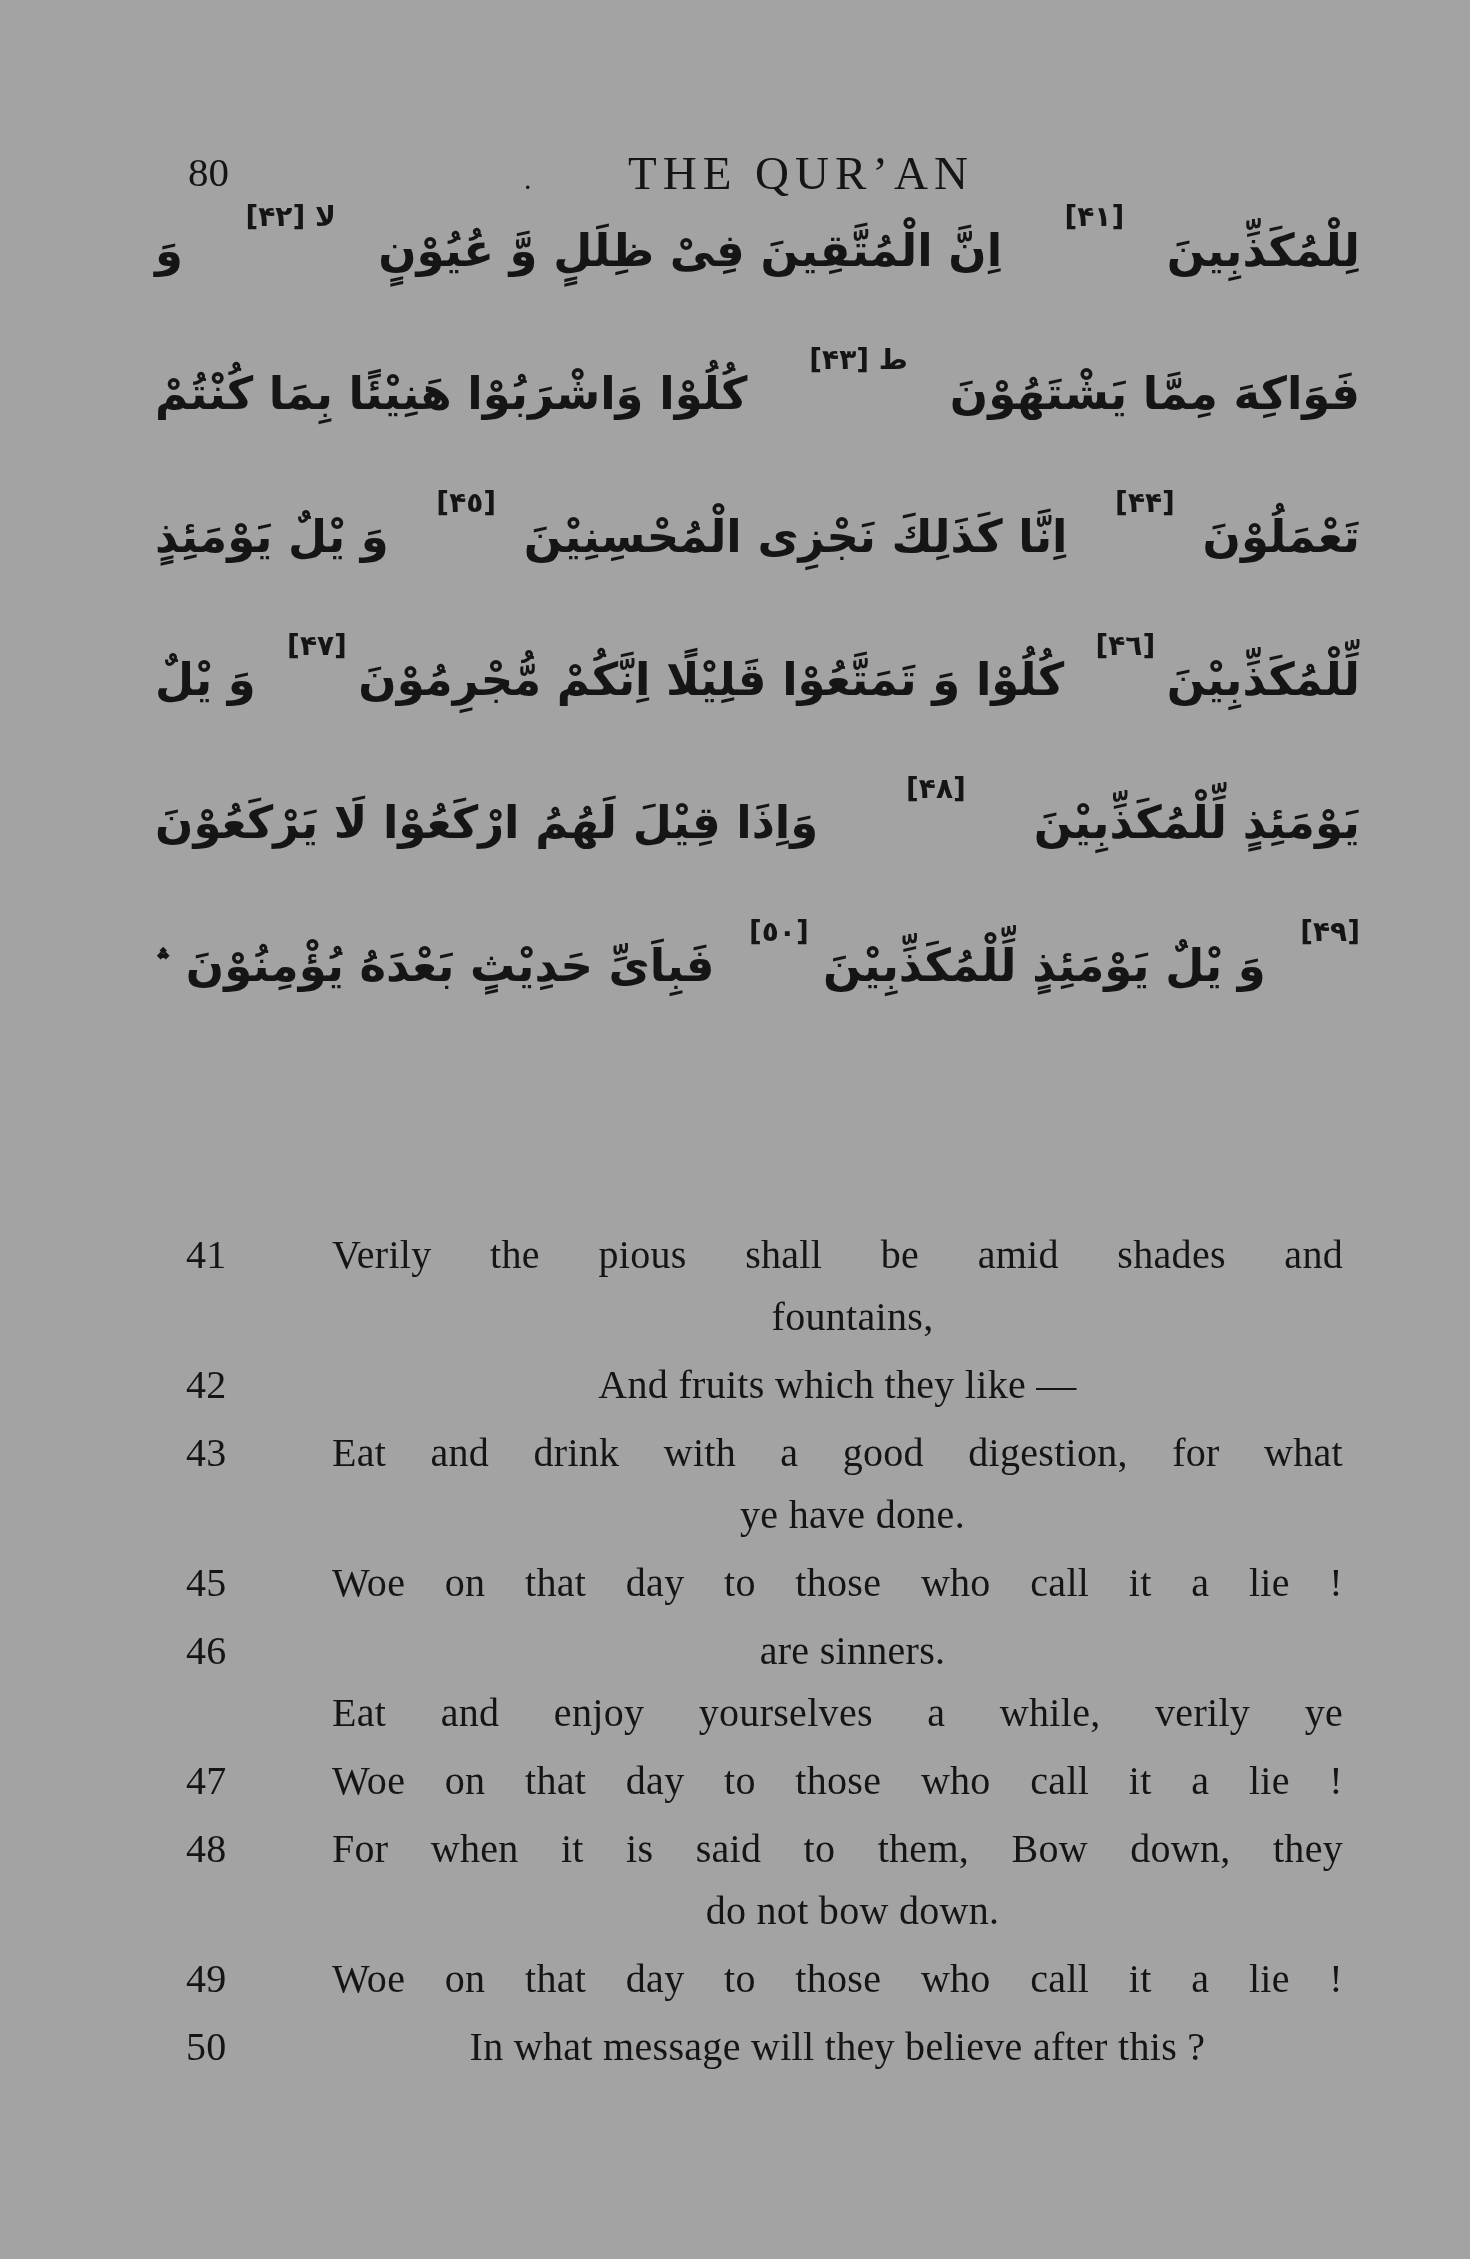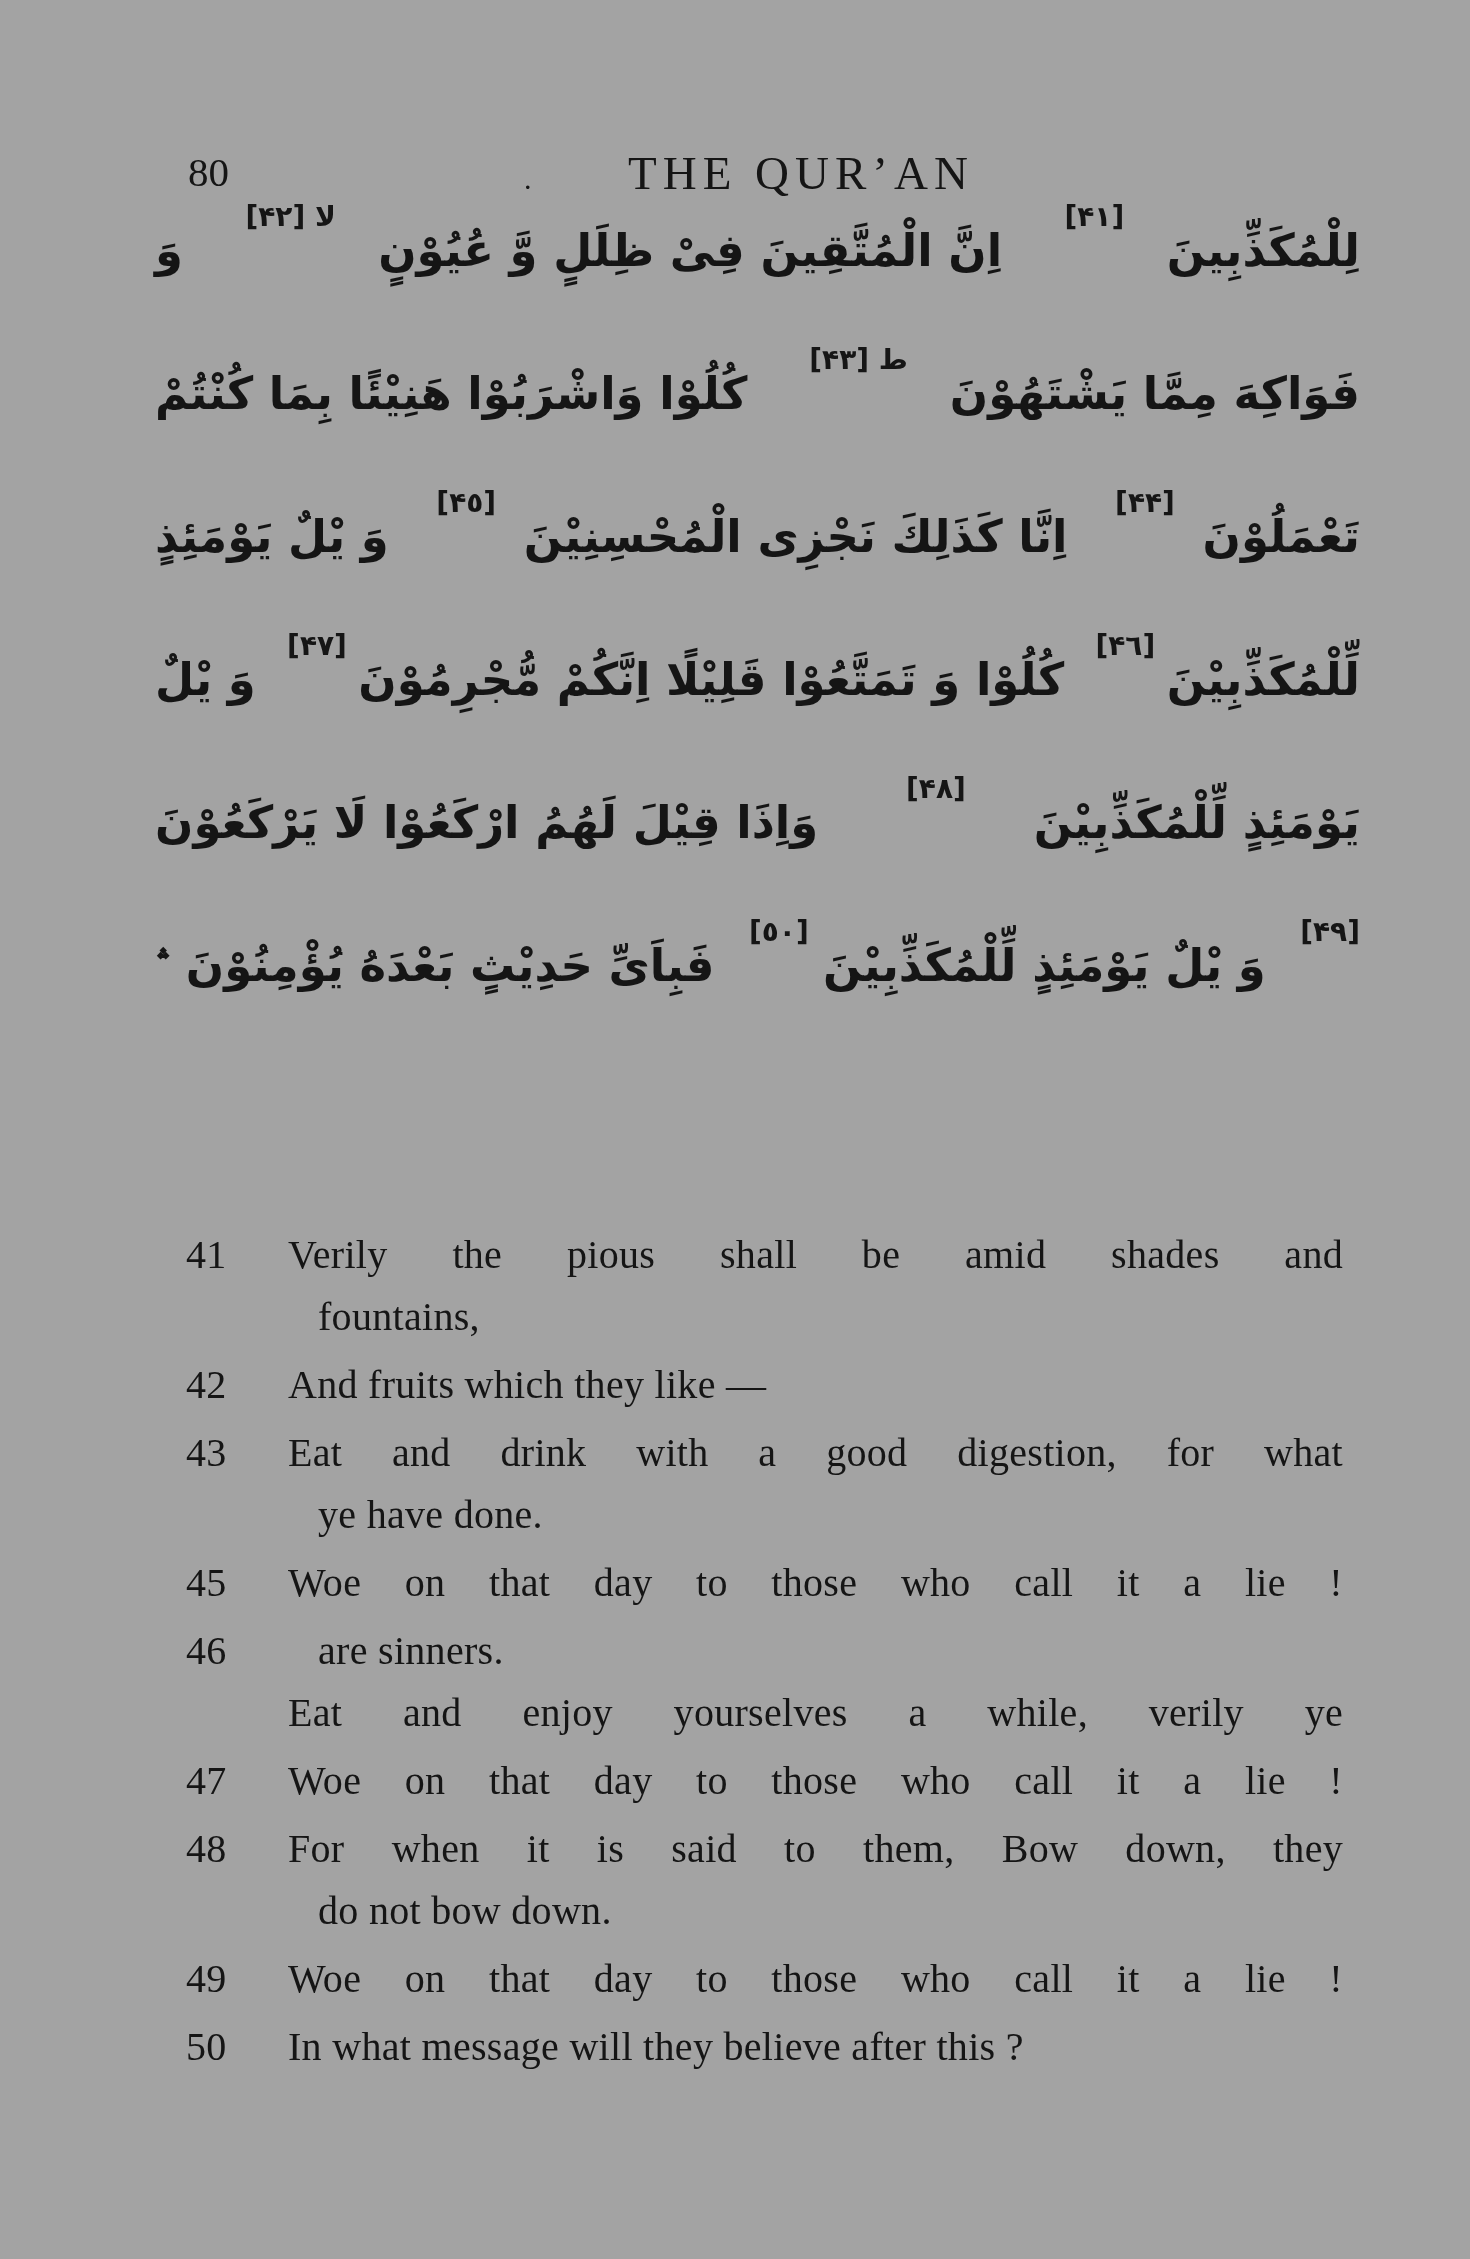--- a/index.html
+++ b/index.html
@@ -15,24 +15,24 @@
           font-family:"DejaVu Sans",sans-serif;font-weight:700;}
   .aline{height:143px;display:flex;justify-content:space-between;align-items:baseline;
          font-size:45px;padding-bottom:14px;box-sizing:border-box;}
   .aline .seg{white-space:nowrap;line-height:1.1;}
   .aline .vm{font-size:28px;position:relative;top:-40px;font-weight:700;margin-left:20px;}
   .aline .endmark{font-size:28px;position:relative;top:-10px;}
 
   
   .verses{position:absolute;left:186px;top:1224px;width:1157px;
           font-family:"Liberation Serif",serif;font-size:40px;line-height:62px;letter-spacing:.3px;}
-  .verse{display:flex;margin-bottom:6px;}
+  .verse{display:flex;margin-bottom:6px;gap:44px;}
   .vnum{width:102px;flex:none;}
   .vtext{flex:1;min-width:0;}
-  .vline{white-space:normal;}
+  .vline{white-space:normal;text-align:center;}
   .fill{text-align:justify;text-align-last:justify;}
   .cont{padding-left:30px;}
 </style>
 </head>
 <body>
 
 <div class="page">
 
   <span class="pgnum">80</span>
   <span class="inkdot">.</span>

